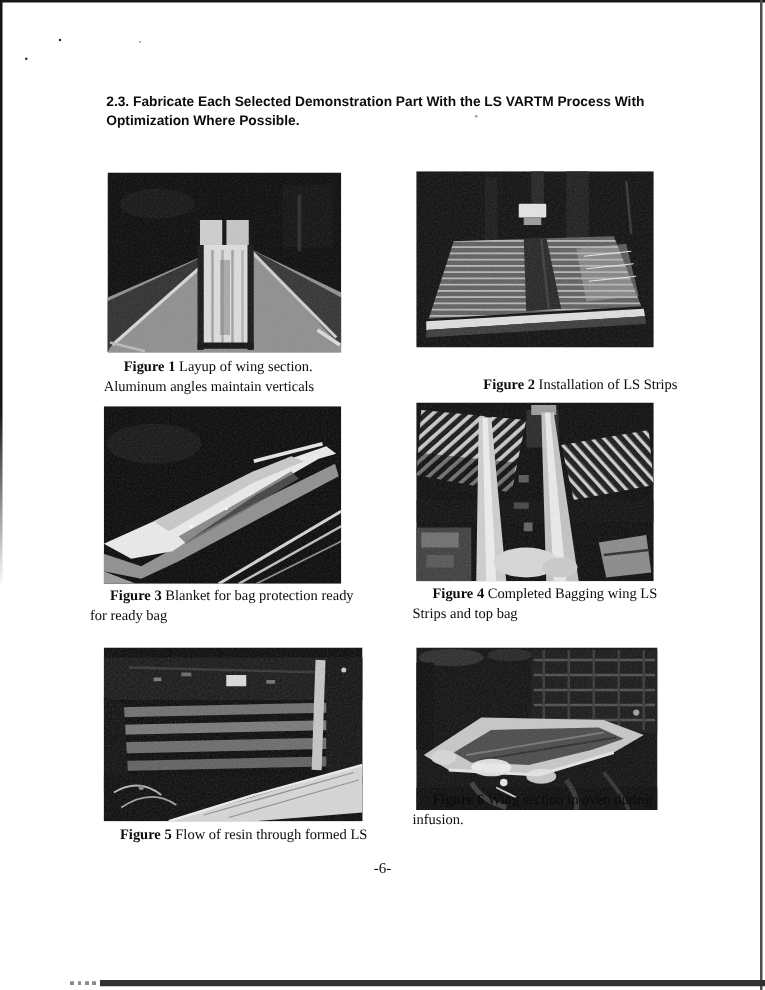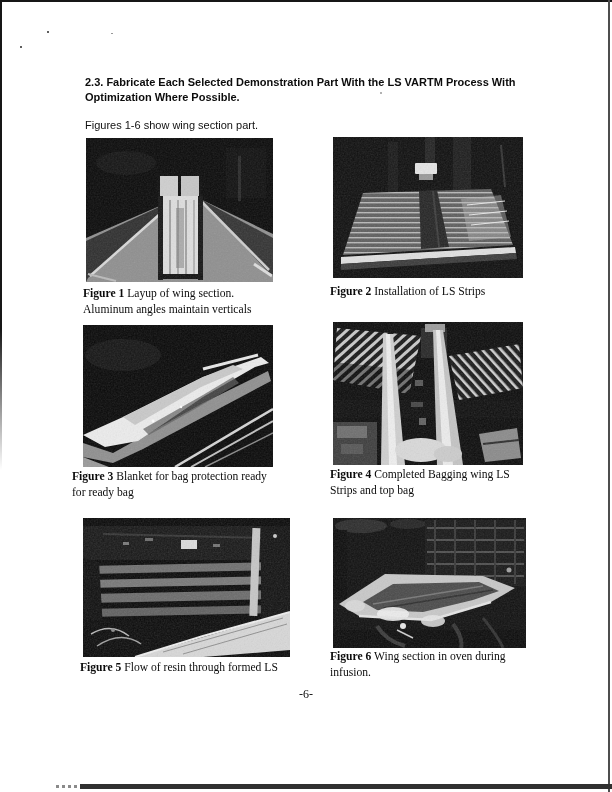--- a/index.html
+++ b/index.html
@@ -21,29 +21,29 @@
   .speck.s3{left:111px;top:33px;width:2px;height:1px;background:#777;}
   .speck.s4{left:380px;top:92px;background:#999;}
   
   .heading{position:absolute;left:85px;top:75px;
     font-family:"Liberation Sans",sans-serif;font-weight:bold;font-size:11px;
     line-height:15px;color:#0c0c0c;}
   .heading div{white-space:nowrap;}
   .intro{position:absolute;left:85px;top:119px;
     font-family:"Liberation Sans",sans-serif;font-size:11px;color:#111;white-space:nowrap;}
   .cap{position:absolute;font-size:11.6px;line-height:16px;color:#0c0c0c;}
-  .cap b{font-weight:bold;}
+  .cap b{font-weight:bold;margin-left:16px;}
   .photo{position:absolute;display:block;}
   .photo svg{display:block;}
   .c1{left:83px;top:286px;width:212px;}
-  .c2{left:330px;top:284px;width:212px;}
+  .c2{left:330px;top:300px;width:212px;text-align:right;}
   .c3{left:72px;top:469px;width:232px;}
   .c4{left:330px;top:467px;width:212px;}
   .c5{left:80px;top:660px;width:232px;}
-  .c6{left:330px;top:649px;width:212px;}
+  .c6{left:330px;top:632px;width:212px;}
   .i1{left:86px;top:138px;}
   .i2{left:333px;top:137px;}
   .i3{left:83px;top:325px;}
   .i4{left:333px;top:322px;}
   .i5{left:83px;top:518px;}
   .i6{left:333px;top:518px;}
   .page-num{position:absolute;left:0;top:687px;width:612px;text-align:center;
     font-size:12px;color:#0c0c0c;}
 </style>
 </head>
@@ -80,21 +80,20 @@
   <div class="speck s1"></div>
   <div class="speck s2"></div>
   <div class="speck s3"></div>
   <div class="speck s4"></div>
 
   <div class="heading">
     <div>2.3.  Fabricate Each Selected Demonstration Part With the LS VARTM Process  With</div>
     <div>Optimization Where Possible.</div>
   </div>
 
-  <div class="intro">Figures 1-6 show wing section part.</div>
 
   <span class="photo i1">
     <svg width="187" height="144" viewBox="0 0 187 144">
       <rect width="187" height="144" fill="#0a0a0a"></rect>
       <ellipse cx="40" cy="25" rx="30" ry="12" fill="#141414"></ellipse>
       <rect x="140" y="10" width="40" height="50" fill="#101010"></rect>
       <rect x="152" y="18" width="3" height="45" fill="#3a3a3a" opacity="0.6"></rect>
       <polygon points="0,100 92,60 112,60 187,96 187,144 0,144" fill="#8f8f8f"></polygon>
       <polygon points="0,103 88,62 2,140 0,144" fill="#2f2f2f"></polygon>
       <polygon points="116,62 187,100 187,138 181,133" fill="#333333"></polygon>

